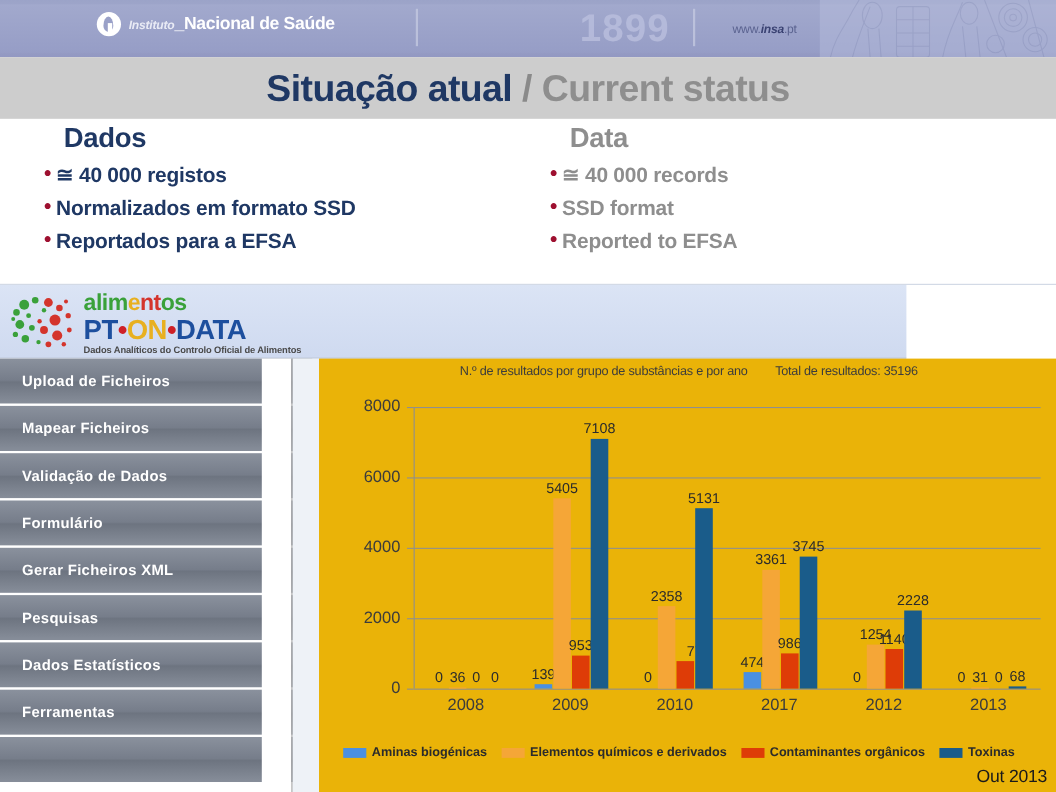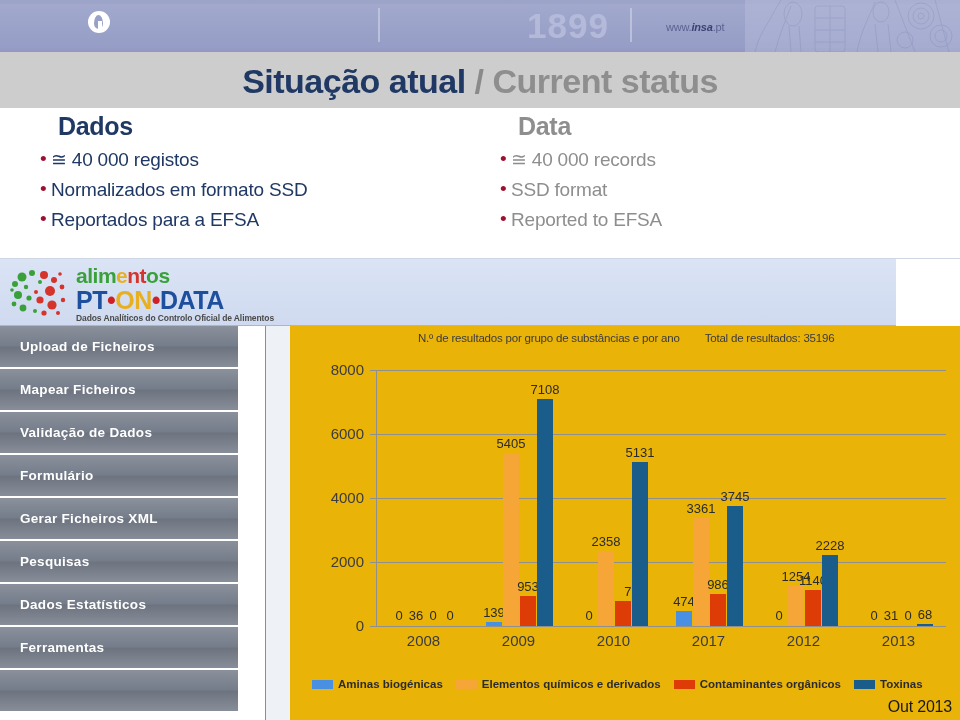--- a/index.html
+++ b/index.html
@@ -38,28 +38,28 @@
      font-size:34px;font-weight:bold;letter-spacing:-.5px;line-height:42px;}
   .t-pt{color:#1f3864;}
   .t-sep{color:#8a8a8a;}
   .t-en{color:#8e8e8e;}
 
   
   .col{position:absolute;top:112px;}
   .col-pt{left:40px;width:460px;color:#1f3864;}
   .col-en{left:500px;width:440px;color:#8e8e8e;}
   .col h2{margin:0 0 4px 18px;font-size:25px;font-weight:bold;letter-spacing:-.3px;}
-  .col ul{list-style:none;margin:0;padding:0;}
+  .col ul{list-style:none;margin:0;padding:0;font-weight:bold;}
   .col li{font-size:19px;line-height:30px;letter-spacing:-.2px;position:relative;padding-left:11px;}
   .col li::before{content:"•";position:absolute;left:0;top:-1px;color:#9e1030;font-size:19px;}
 
   
   .app{position:absolute;left:0;top:258px;width:960px;height:462px;background:#ffffff;
       border-top:1px solid #cfd6e4;overflow:hidden;}
-  .app-head{position:absolute;left:0;top:0;width:896px;height:66px;
+  .app-head{position:absolute;left:0;top:0;width:824px;height:66px;
       background:linear-gradient(to bottom,#dbe4f5,#cfdaf0);border-bottom:1px solid #a8b6d2;}
   .logo{position:absolute;left:10px;top:4px;width:282px;height:58px;}
   .dots{position:absolute;left:0;top:4px;width:78px;height:52px;}
   .logo-txt{position:absolute;left:66px;top:2px;}
   .l-alimentos{font-size:21px;font-weight:bold;letter-spacing:-.5px;line-height:22px;}
   .l-ptondata{font-size:25px;font-weight:bold;letter-spacing:-.5px;line-height:26px;color:#1d4f9e;}
   .l-sub{font-size:8.5px;font-weight:bold;color:#4a4a4a;letter-spacing:-.1px;line-height:11px;}
   .dot-sep{color:#cf2027;}
 
   .sidebar{position:absolute;left:0;top:67px;width:284px;bottom:0;background:#ffffff;}
@@ -94,20 +94,23 @@
   .swatch{width:21px;height:9px;display:inline-block;}
   .footer{position:absolute;right:8px;top:372px;font-size:16px;color:#1a1a1a;letter-spacing:-.2px;}
 </style>
 </head>
 <body>
 
 <div class="banner">
   <div class="banner-inner"></div>
   <div class="banner-left">
     <span class="insa-mark"></span>
+    <span>
+      <span class="insa-txt1">Instituto</span><span class="insa-txt2">_</span><span class="insa-txt2">Nacional de Saúde</span>
+    </span>
   </div>
   <div class="banner-div" style="left:378px"></div>
   <div class="banner-1899">1899</div>
   <div class="banner-div" style="left:630px"></div>
   <div class="banner-url"><span>www.</span><b>insa</b><span>.pt</span></div>
   <svg class="banner-art" viewBox="0 0 215 52" preserveAspectRatio="none">
     <rect x="0" y="0" width="215" height="52" fill="#b9bfdd"></rect>
     <g stroke="#9aa2c6" fill="none" stroke-width="1">
       <path d="M10 52 C14 34 22 26 30 10 L36 0"></path>
       <path d="M30 52 C34 36 40 22 46 6"></path>

